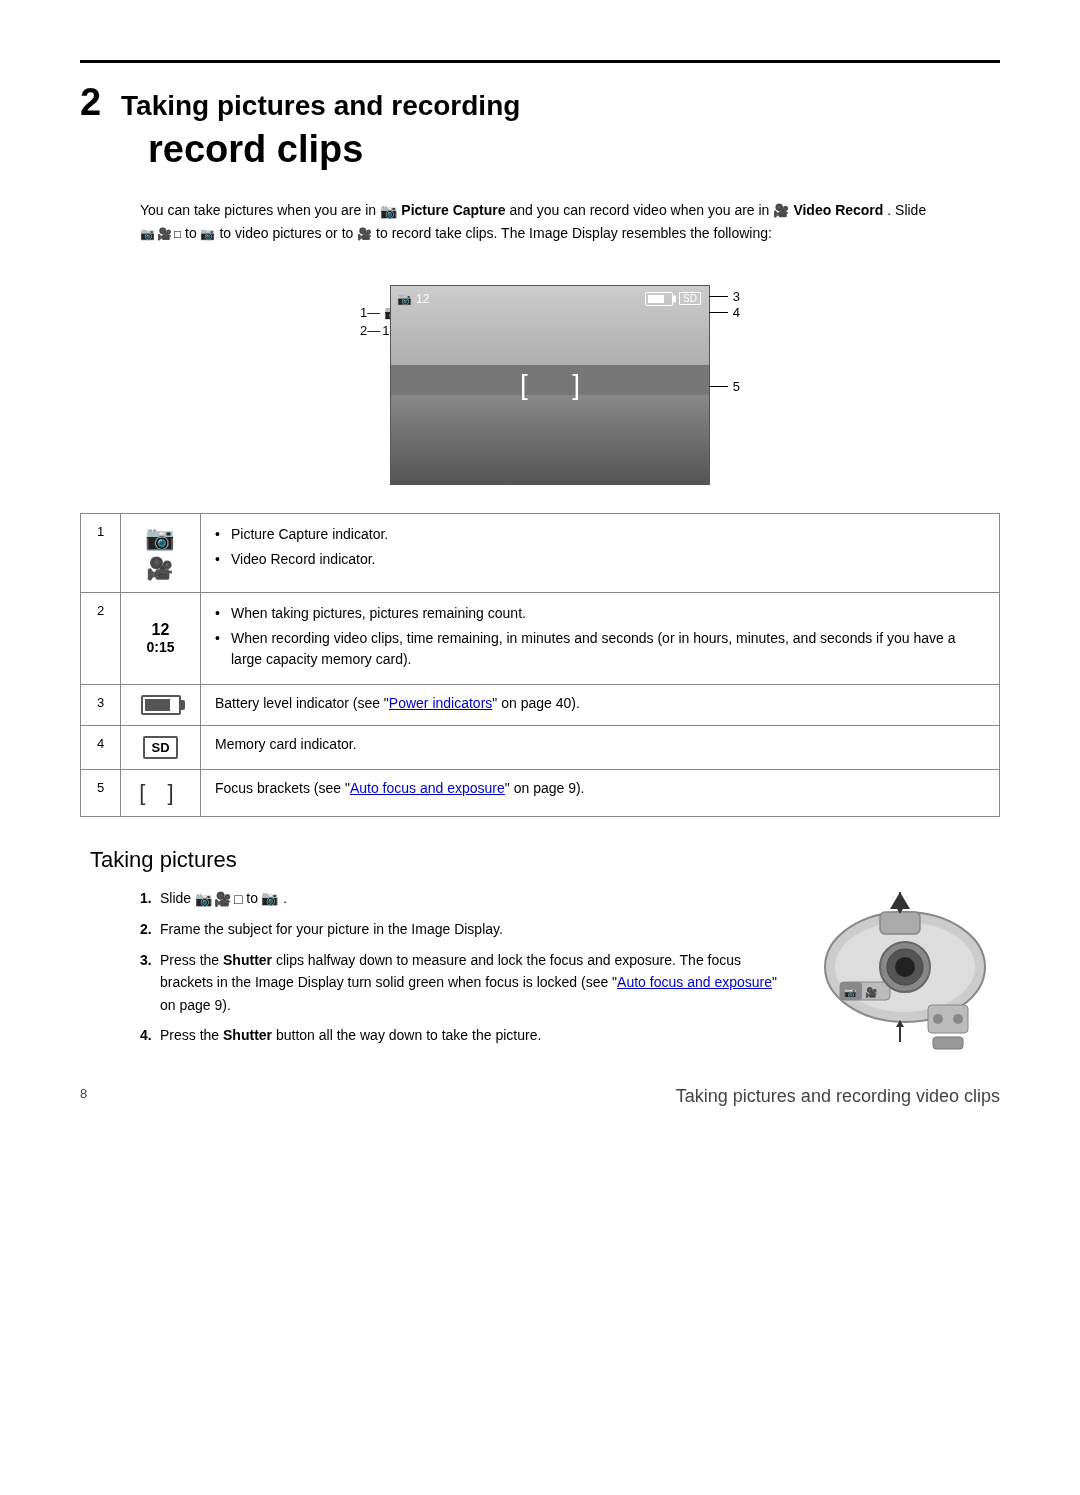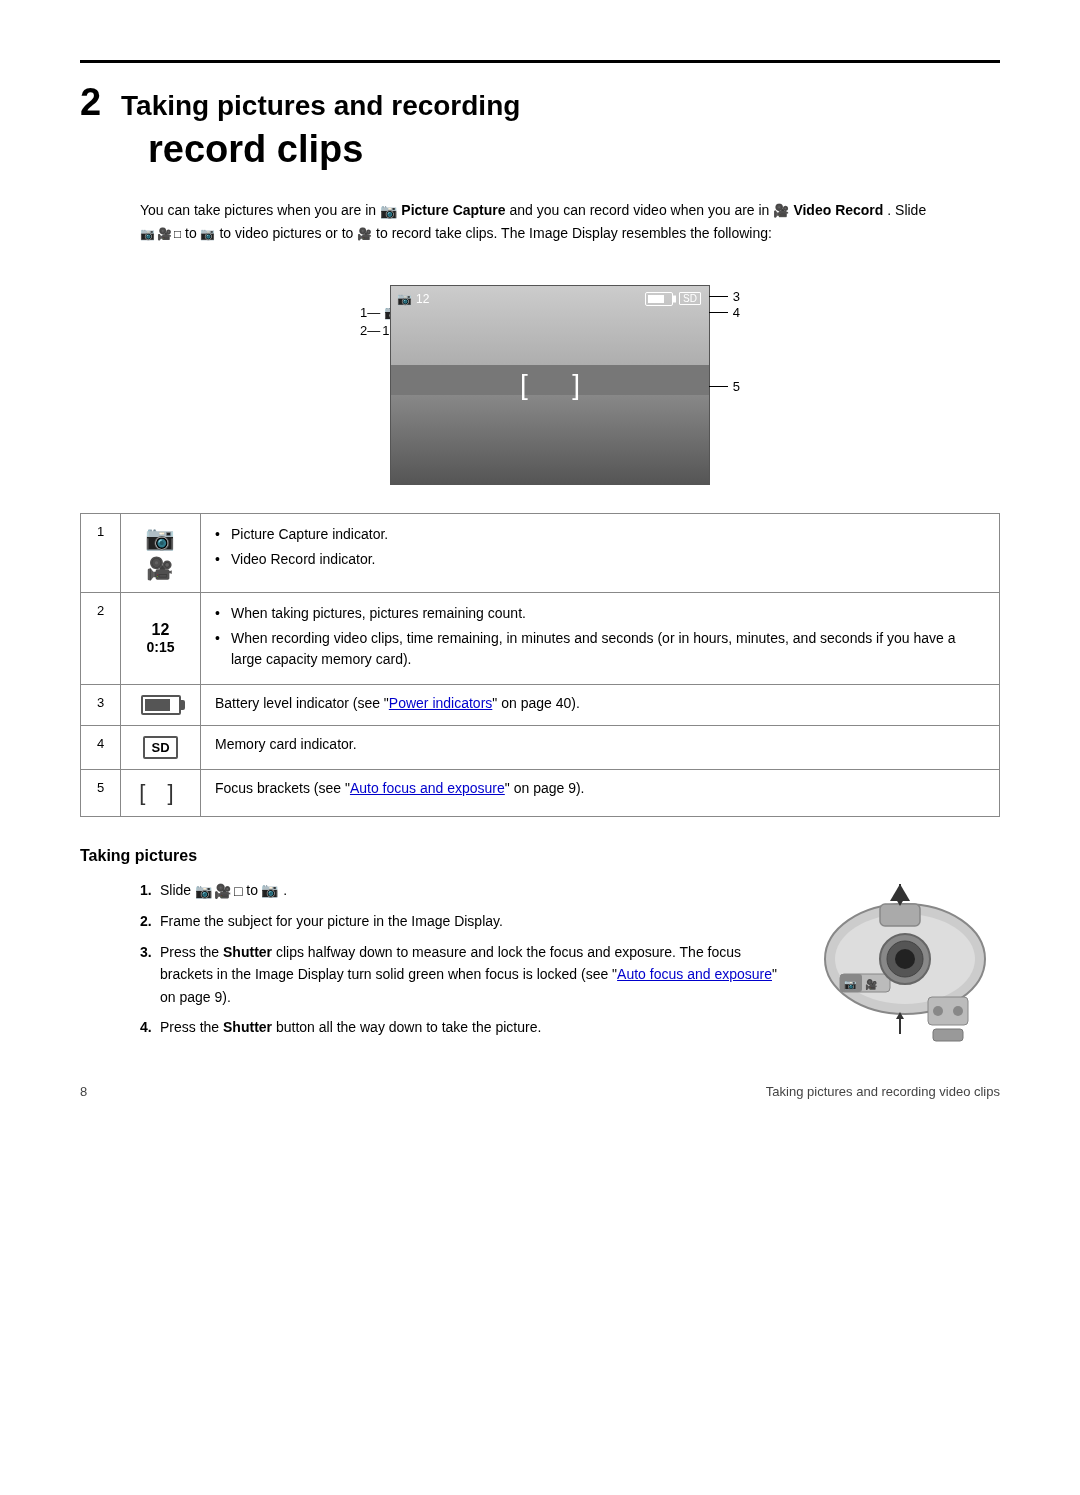--- a/index.html
+++ b/index.html
@@ -209,24 +209,25 @@
       font-size: 16px;
       display: block;
     }
     .bold-time {
       font-weight: bold;
       font-size: 14px;
       display: block;
     }
     
     .section-heading {
-      font-size: 16px;
-      font-weight: bold;
+      font-size: 22px;
+      font-weight: normal;
       margin-bottom: 14px;
       margin-top: 10px;
+      margin-left: 10px;
     }
     
     .section-content {
       margin-left: 60px;
       line-height: 1.6;
     }
     .section-intro {
       margin-bottom: 10px;
     }
     .numbered-list {
@@ -266,21 +267,21 @@
       bottom: 30px;
       left: 80px;
       right: 80px;
       display: flex;
       justify-content: space-between;
       font-size: 13px;
       color: #444;
       border-top: none;
     }
     .page-num { font-size: 13px; }
-    .footer-text { font-size: 13px; text-align: right; }
+    .footer-text { font-size: 18px; text-align: right; }
     
     .slide-inline {
       display: inline-flex;
       align-items: center;
       gap: 2px;
       vertical-align: middle;
     }
     .slide-icon {
       font-size: 12px;
       display: inline-block;

